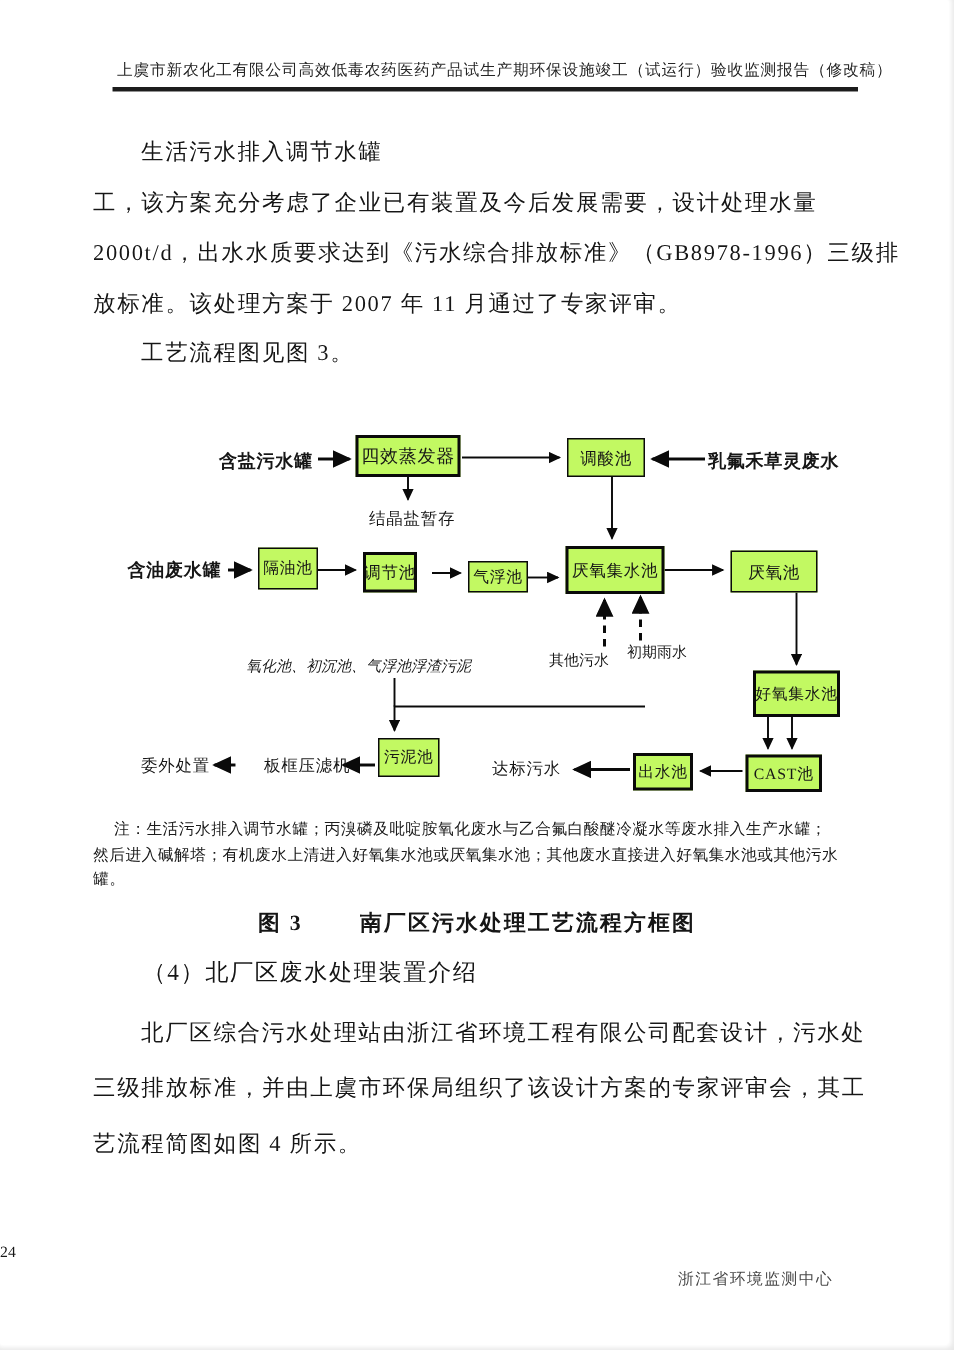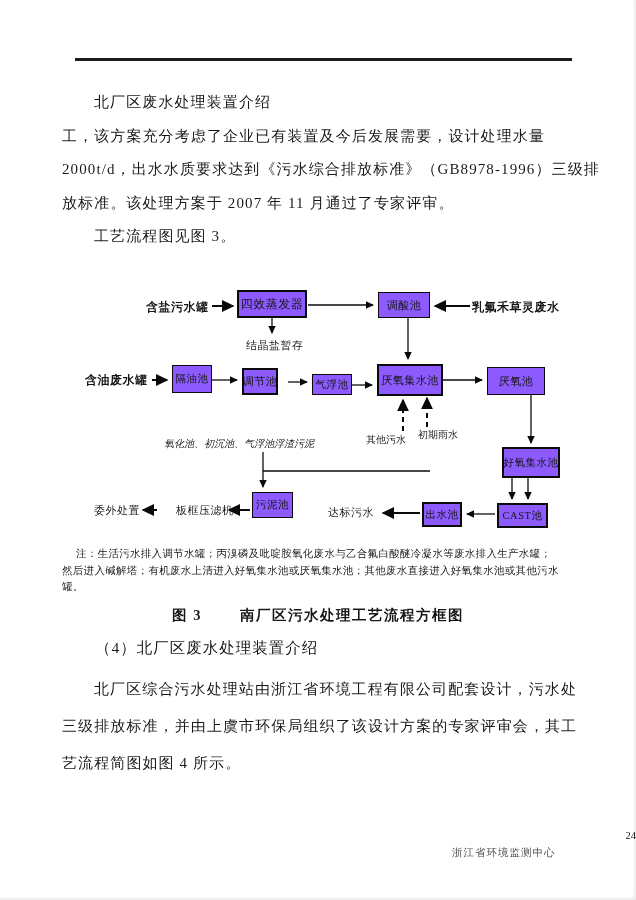--- a/index.html
+++ b/index.html
@@ -16,53 +16,54 @@
     font-size:10.5px; letter-spacing:0.5px; color:#2a2a2a; white-space:nowrap; }
   .hdr-rule { position:absolute; top:58px; left:75px; width:497px; height:2.5px; background:#222; }
   
   .intro { position:absolute; top:86px; left:62px; width:512px; font-size:15px;
     letter-spacing:1.1px; }
   .intro .ln { height:33.5px; line-height:33.5px; white-space:nowrap; }
   .ind { padding-left:32px; }
   
   .flow { position:absolute; top:280px; left:0; width:636px; height:330px; }
   .flow svg { position:absolute; top:0; left:0; }
-  .fbox { position:absolute; border:1px solid #111; background:#8b5cf6;
+  .fbox { position:absolute; border:1px solid #111; background:#bef264;
     display:flex; align-items:center; justify-content:center;
     font-size:11px; letter-spacing:0.5px; text-align:center; white-space:nowrap; box-sizing:border-box; }
   .b2 { border-width:2px; }
   .flabel { position:absolute; white-space:nowrap; font-size:11px; letter-spacing:0.5px; }
   .bold { font-weight:bold; font-size:12px; }
   .small { font-size:10px; letter-spacing:0; }
   
   .note { position:absolute; top:546px; left:62px; width:516px; font-size:10.5px;
     line-height:16.5px; letter-spacing:0.3px; color:#222; }
   .note .nln { white-space:nowrap; }
   .note .first { padding-left:14px; }
   
   .caption { position:absolute; top:606px; left:0; width:636px; text-align:center;
     font-weight:bold; font-size:14.5px; letter-spacing:1.5px; }
   .caption .fig { margin-right:38px; }
   
   .sec4-head { position:absolute; top:638px; left:95px; font-size:15.5px; letter-spacing:1px; }
   .para2 { position:absolute; top:671px; left:62px; width:520px; font-size:15px; letter-spacing:1.1px; }
   .para2 .ln { height:37px; line-height:37px; white-space:nowrap; }
   
-  .pageno { position:absolute; top:830px; left:0; width:636px; text-align:right; font-size:10.5px; }
+  .pageno { position:absolute; top:830px; left:0; width:636px; text-align:left; font-size:10.5px; }
   .footer-org { position:absolute; top:830px; left:452px; font-size:10.5px; color:#4a4a4a; letter-spacing:1px;margin-top:16px; }
 </style>
 </head>
 <body>
 
 <div class="page">
 
+  <div class="hdr-text">上虞市新农化工有限公司高效低毒农药医药产品试生产期环保设施竣工（试运行）验收监测报告（修改稿）</div>
   <div class="hdr-rule"></div>
 
   <div class="intro">
-    <div class="ln ind">北厂区废水处理装置介绍</div>
+    <div class="ln ind">生活污水排入调节水罐</div>
     <div class="ln">工，该方案充分考虑了企业已有装置及今后发展需要，设计处理水量</div>
     <div class="ln">2000t/d，出水水质要求达到《污水综合排放标准》（GB8978-1996）三级排</div>
     <div class="ln">放标准。该处理方案于 2007 年 11 月通过了专家评审。</div>
     <div class="ln ind">工艺流程图见图 3。</div>
   </div>
 
   <div class="flow">
 
     <svg width="636" height="330">
       <defs>

